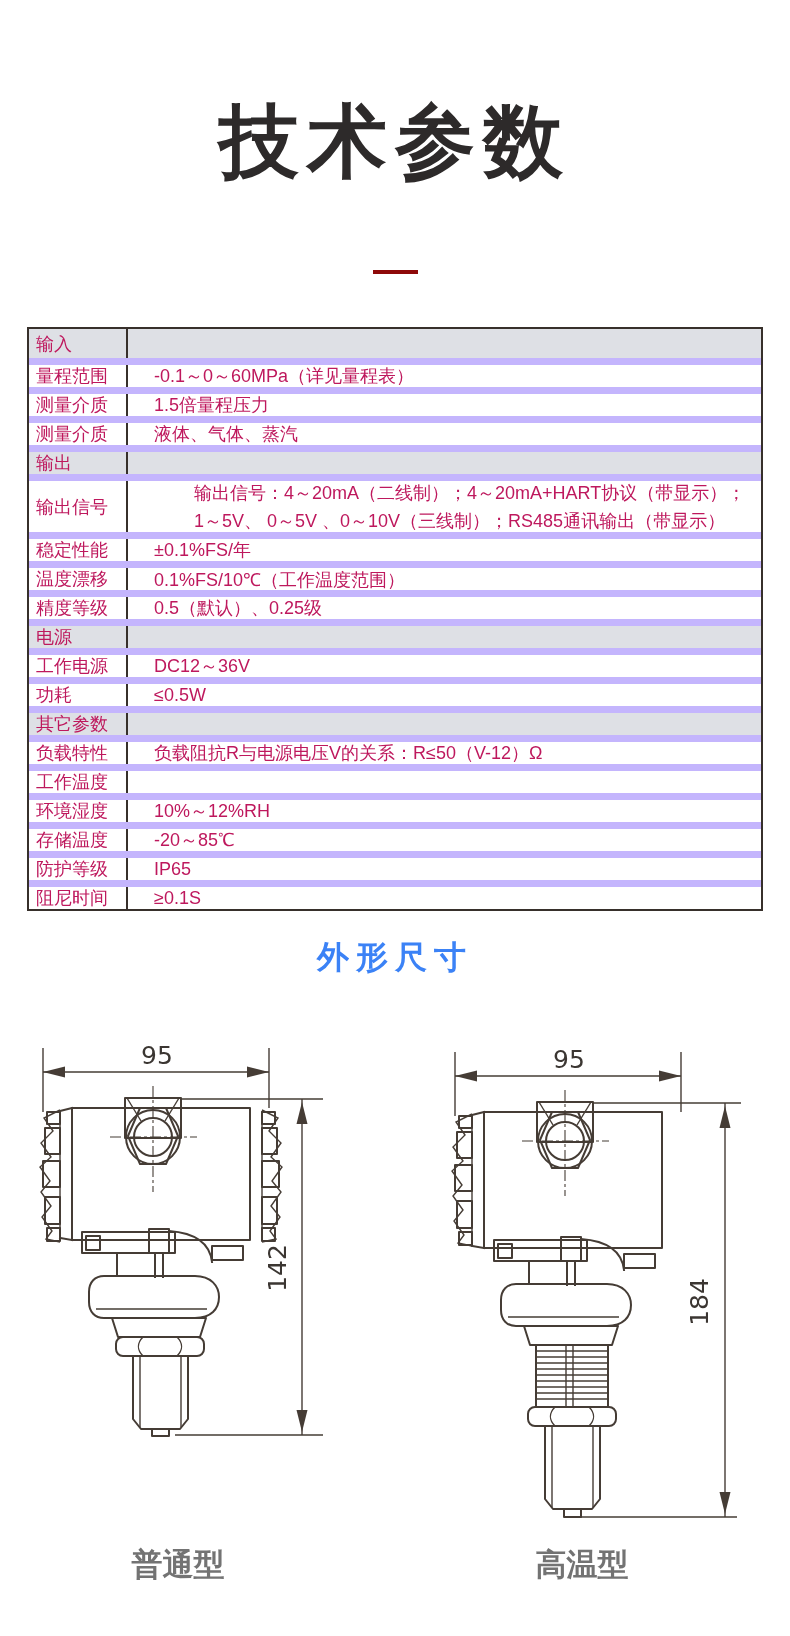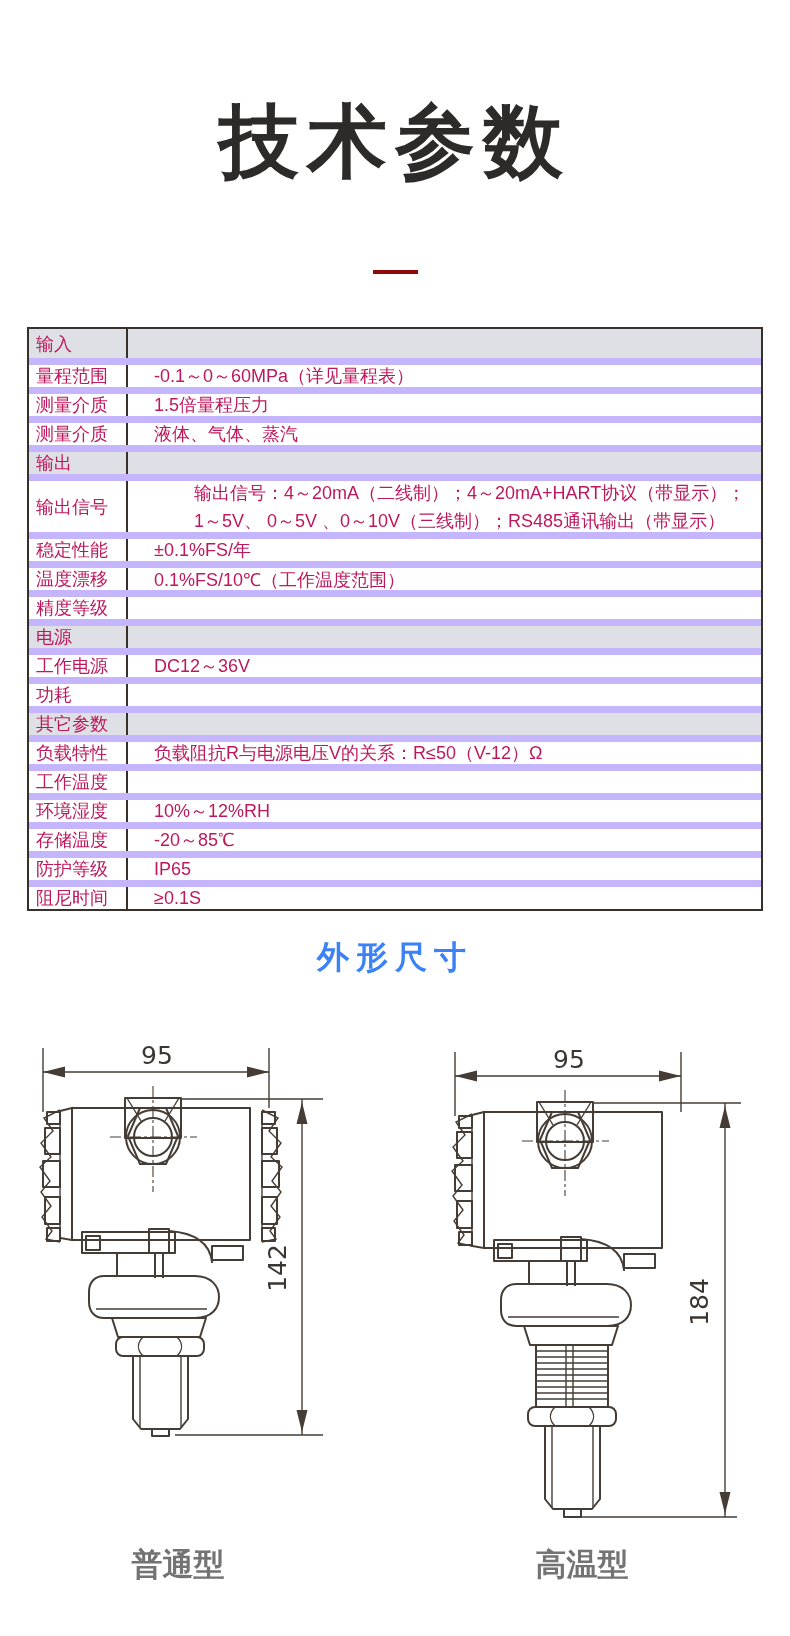--- a/index.html
+++ b/index.html
@@ -75,31 +75,33 @@
     <div class="t-row">
       <div class="t-label">稳定性能</div>
       <div class="t-value">±0.1%FS/年</div>
     </div>
     <div class="t-row">
       <div class="t-label">温度漂移</div>
       <div class="t-value">0.1%FS/10℃（工作温度范围）</div>
     </div>
     <div class="t-row">
       <div class="t-label">精度等级</div>
+      <div class="t-value">0.5（默认）、0.25级</div>
     </div>
     <div class="t-row section">
       <div class="t-label">电源</div>
       <div class="t-value"></div>
     </div>
     <div class="t-row">
       <div class="t-label">工作电源</div>
       <div class="t-value">DC12～36V</div>
     </div>
     <div class="t-row">
       <div class="t-label">功耗</div>
+      <div class="t-value">≤0.5W</div>
     </div>
     <div class="t-row section">
       <div class="t-label">其它参数</div>
       <div class="t-value"></div>
     </div>
     <div class="t-row">
       <div class="t-label">负载特性</div>
       <div class="t-value">负载阻抗R与电源电压V的关系：R≤50（V-12）Ω</div>
     </div>
     <div class="t-row">

